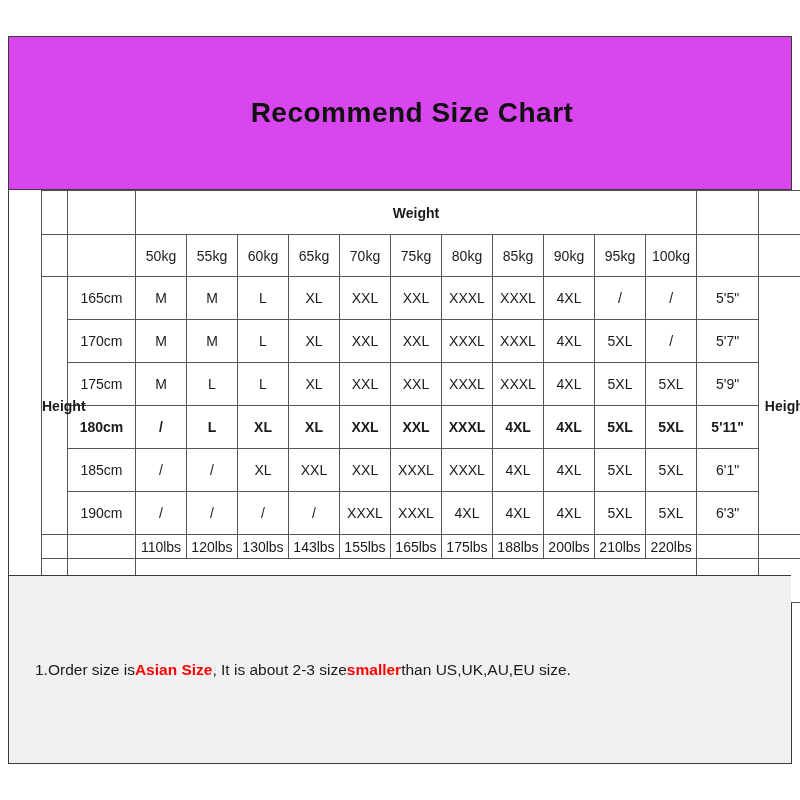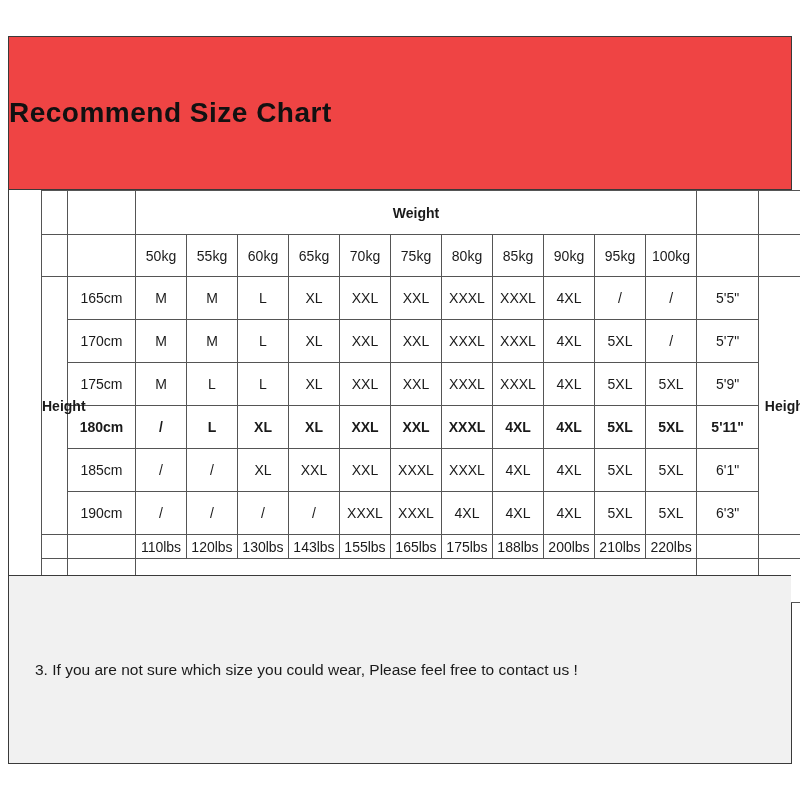--- a/index.html
+++ b/index.html
@@ -25,26 +25,27 @@
     border: 1.5px solid #3a3a3a;
     box-sizing: border-box;
     display: flex;
     flex-direction: column;
     background: #ffffff;
   }
 
   
   .title-band {
     height: 152px;
-    background: #ef4444;
+    background: #d946ef;
     border-bottom: 1.5px solid #3a3a3a;
     display: flex;
     align-items: center;
-    justify-content: flex-start;
+    justify-content: center;
     flex: none;
+    padding-left: 24px;
   }
   .title-band .title-text {
     font-size: 28px;
     font-weight: bold;
     letter-spacing: 0.5px;
     color: #111111;
   }
 
   
   .grid-area {
@@ -313,17 +314,21 @@
           <td></td>
           <td class="blank blank-r"></td>
         </tr>
 
       </tbody>
     </table>
   </div>
 
   <div class="notes">
     <div class="note-row">
-        <span>3. If you are not sure which size you could wear, Please feel free to contact us !</span>
+        <span>1.Order size is </span>
+        <span class="em-red">Asian Size</span>
+        <span>, It is about 2-3 size </span>
+        <span class="em-red">smaller</span>
+        <span> than US,UK,AU,EU size.</span>
       </div>
   </div>
 
 </div>
 
 </body></html>

